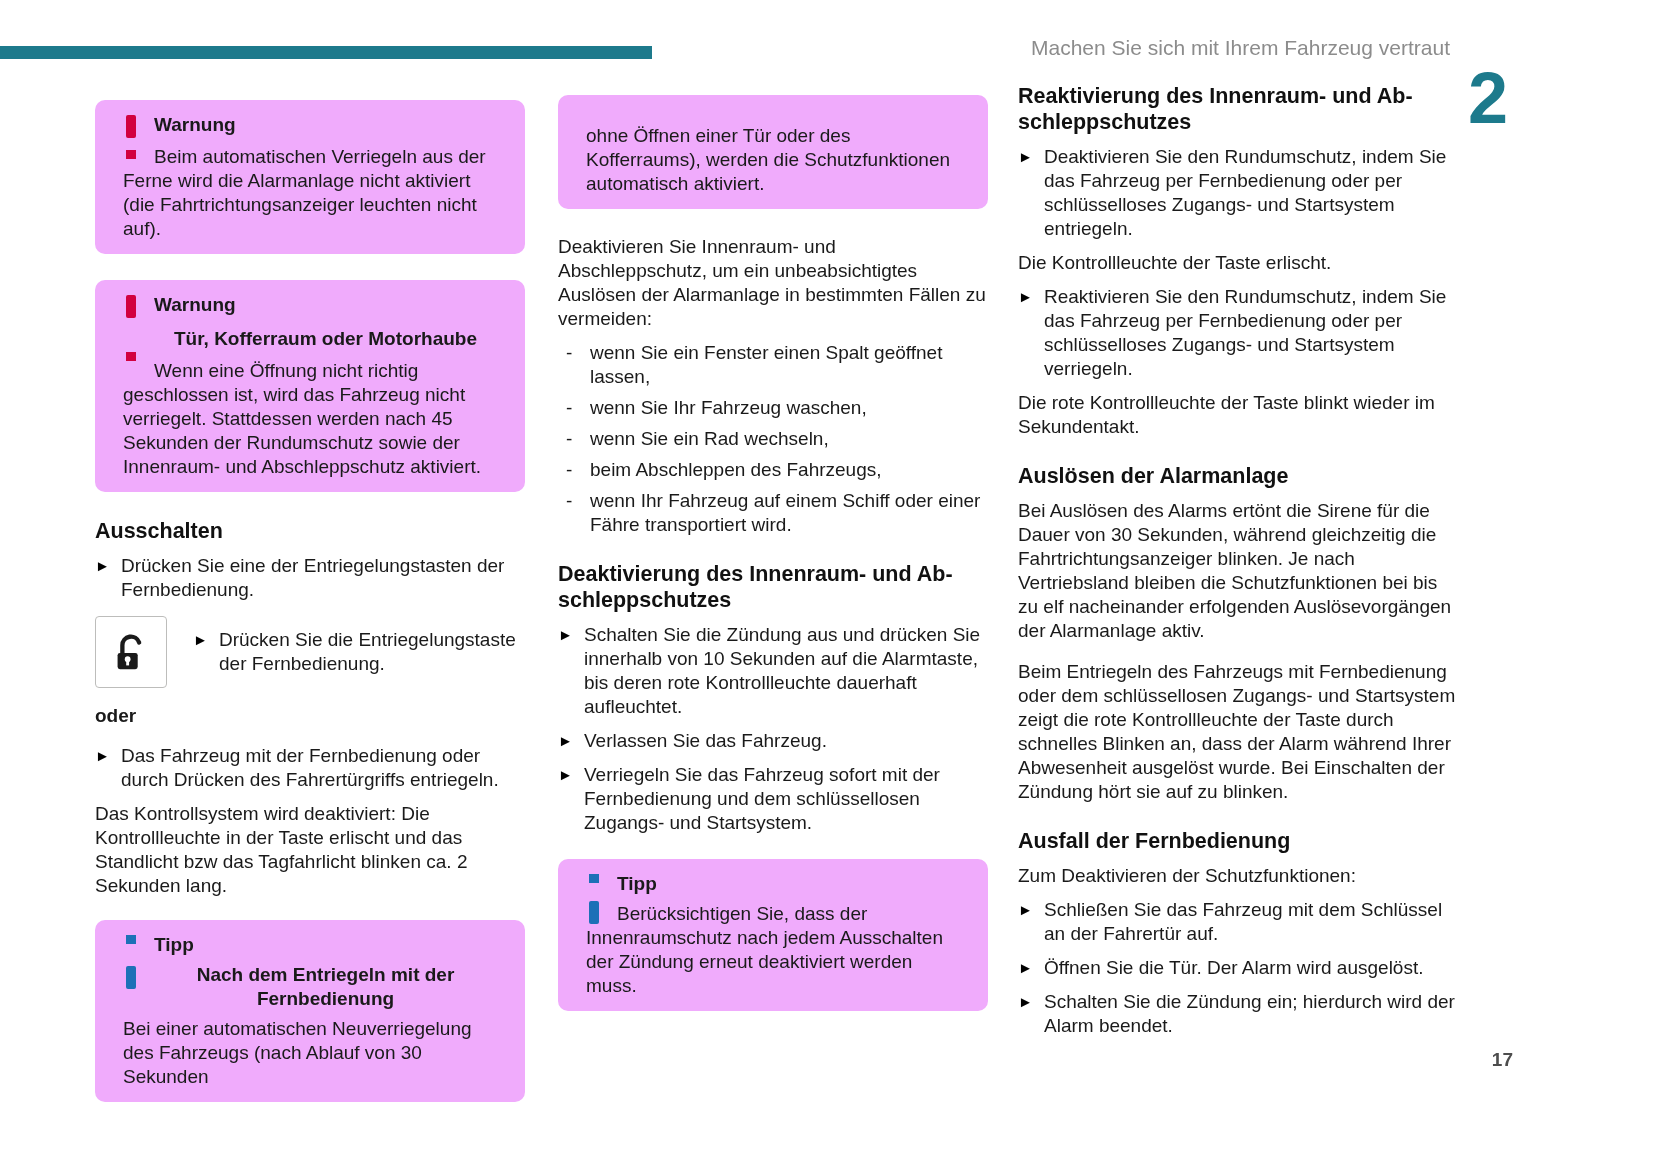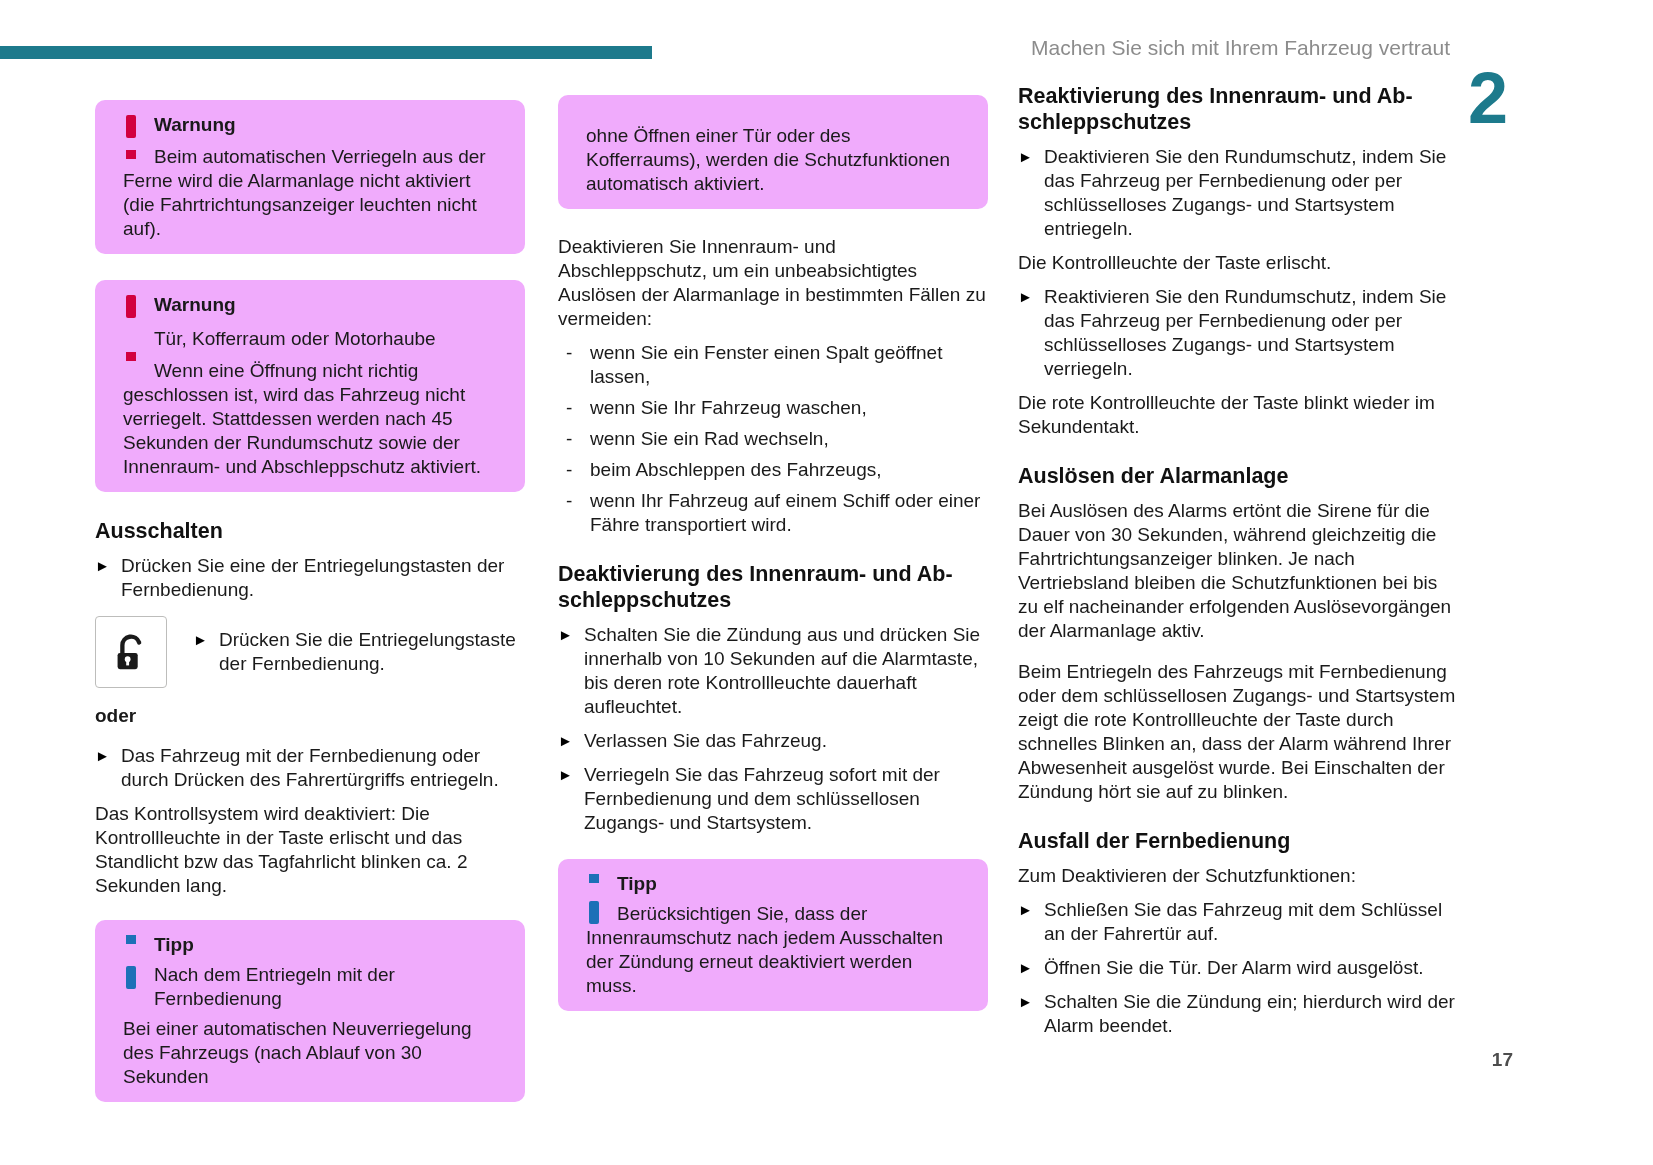--- a/index.html
+++ b/index.html
@@ -20,21 +20,21 @@
   .col3 { left:1018px; top:83px; width:438px; }
 
   .graybox { background:#f0abfc; border-radius:10px; padding:13px 28px; overflow:hidden; margin:0 0 26px 0; }
   .box-icon { float:left; width:15px; position:relative; margin:2px 13px 0 3px; }
   .warn-icon::before { content:""; position:absolute; left:0; top:0; width:10px; height:23px; background:#d2003f; border-radius:2px; }
   .warn-icon::after  { content:""; position:absolute; left:0; bottom:0; width:10px; height:9px; background:#d2003f; }
   .tip-icon::before  { content:""; position:absolute; left:0; top:0; width:10px; height:9px; background:#1d70b7; }
   .tip-icon::after   { content:""; position:absolute; left:0; bottom:0; width:10px; height:23px; background:#1d70b7; border-radius:2px; }
   .h1 { height:44px; } .h2 { height:66px; } .h3 { height:54px; } .h4 { height:50px; }
   .box-title { font-weight:bold; }
-  .box-subtitle { font-weight:normal; margin-top:10px; }
+  .box-subtitle { font-weight:bold; margin-top:10px;text-align:center; }
   .tipbox .box-subtitle { margin-top:6px; }
   .box-body { margin-top:8px; }
   .contbox .box-body { margin-top:16px; }
   .tipbox .box-body { margin-top:6px; }
 
   .section-h { font-size:21.5px; line-height:26px; font-weight:bold; color:#111; margin:24px 0 10px 0; }
   .col3 .section-h.first { margin-top:0; }
 
   .bullet { display:flex; margin:10px 0; }
   .bullet .arrow { flex:0 0 26px; font-size:15px; line-height:24px; color:#000; }

